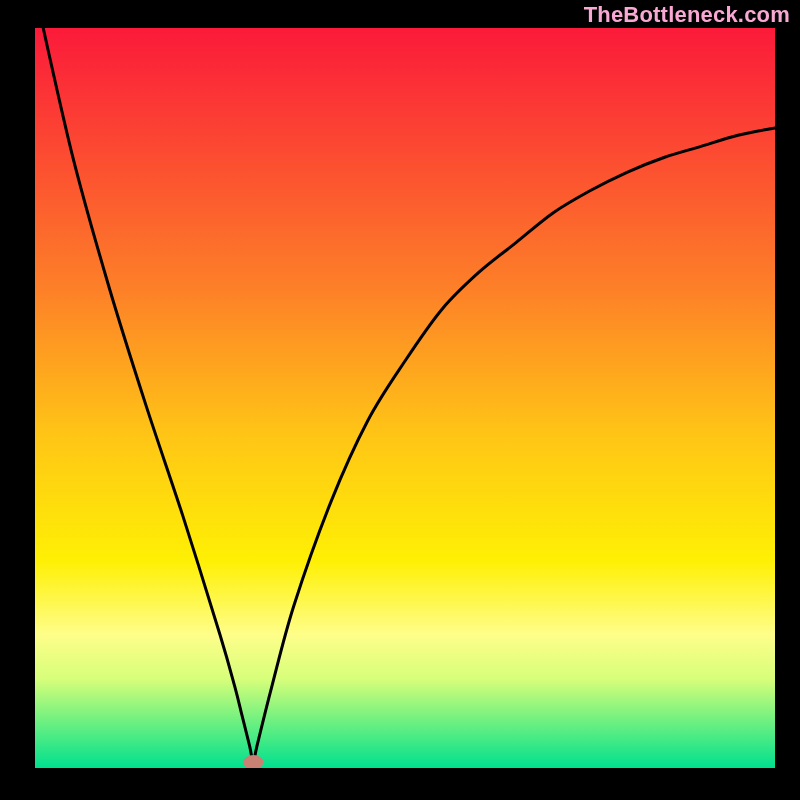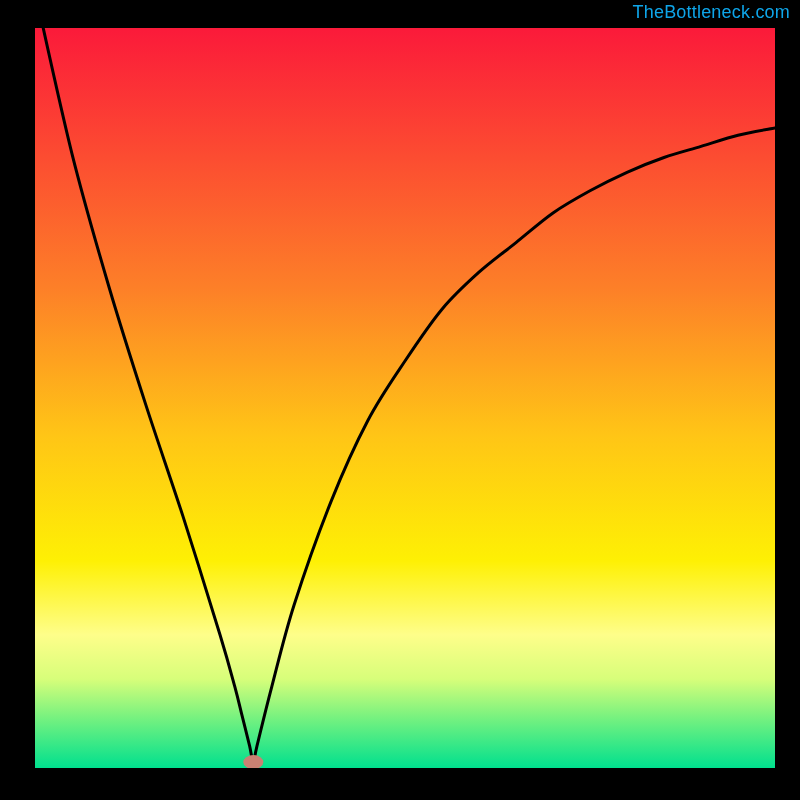--- a/index.html
+++ b/index.html
@@ -14,23 +14,23 @@
   .frame {
     position: relative;
     width: 800px;
     height: 800px;
     background: #000;
   }
   .watermark {
     position: absolute;
     top: 2px;
     right: 10px;
-    color: #0ea5e9;
-    font-size: 18px;
-    font-weight: 400;
+    color: #f9a8d4;
+    font-size: 22px;
+    font-weight: 700;
     letter-spacing: 0.2px;
     z-index: 10;
   }
   .plot-area {
     position: absolute;
     left: 35px;
     top: 28px;
     width: 740px;
     height: 740px;
     overflow: hidden;

